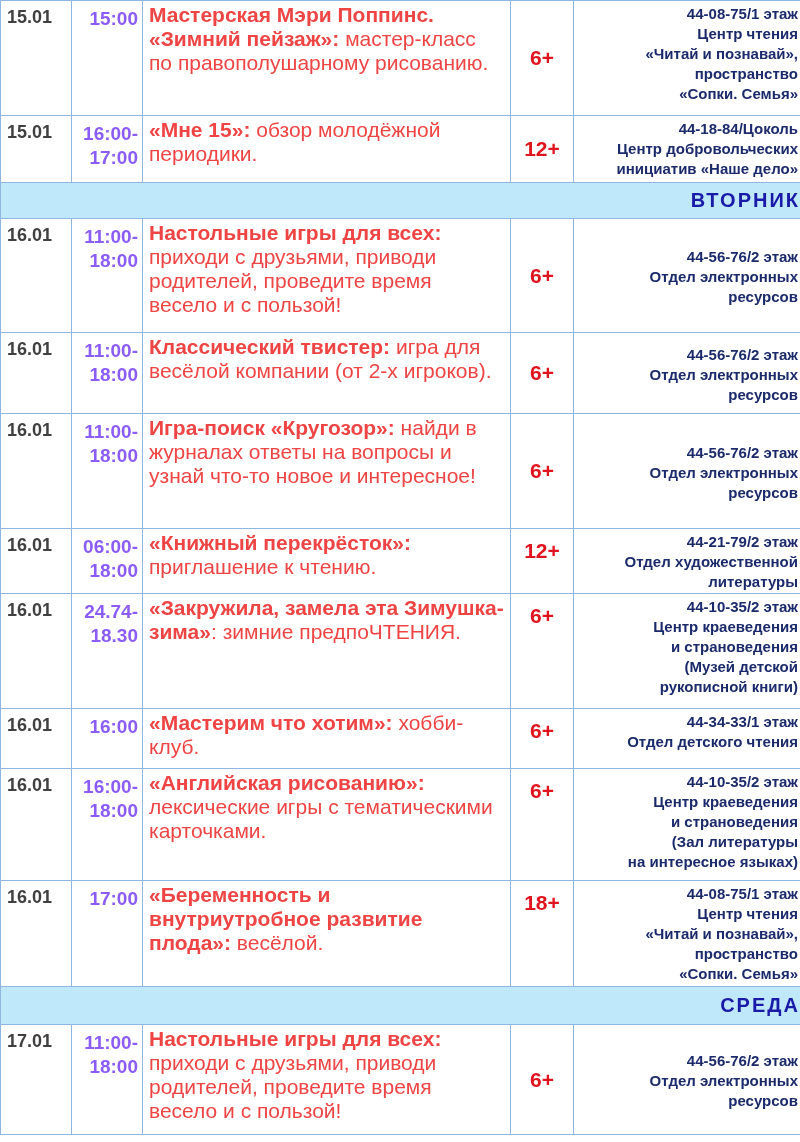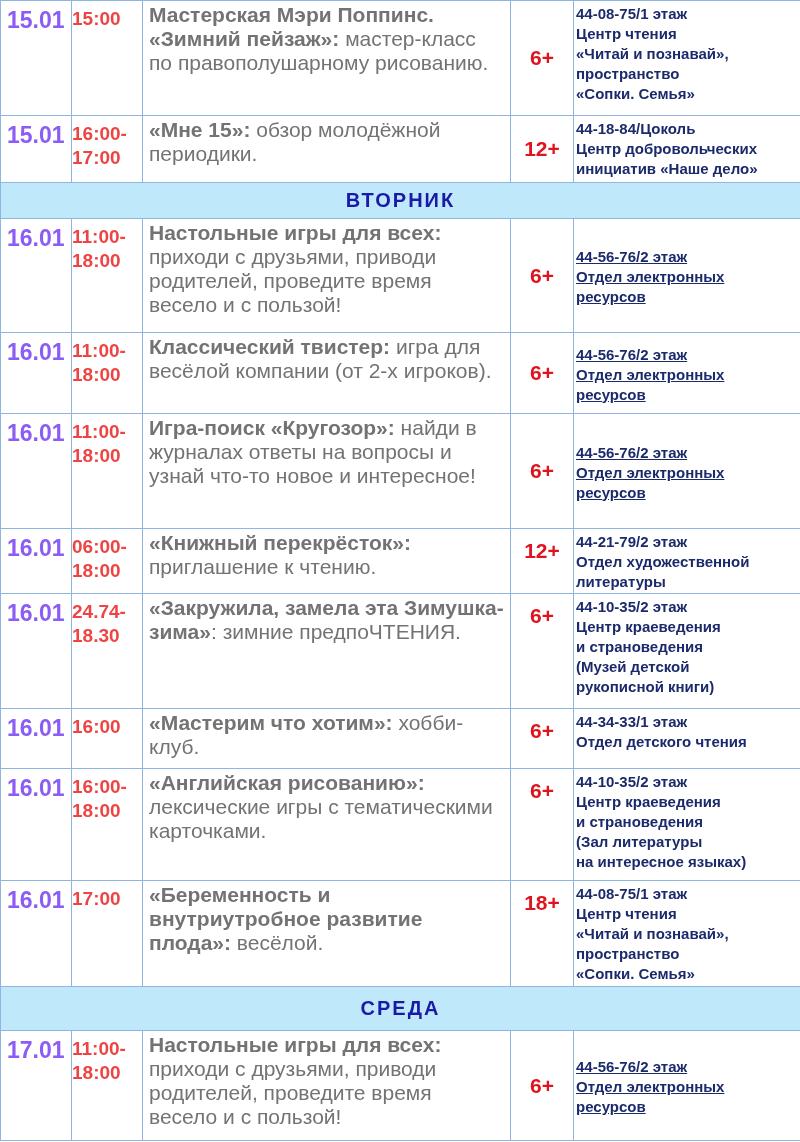--- a/index.html
+++ b/index.html
@@ -1,28 +1,28 @@
 <!DOCTYPE html>
 <html><head>
 <meta charset="utf-8">
 <style>
   html, body { margin: 0; padding: 0; background: #ffffff; }
   body { width: 800px; height: 1142px; overflow: hidden; position: relative; font-family: "Liberation Sans", "DejaVu Sans", sans-serif; }
   .sched { position: absolute; left: 0; top: 0; width: 800px; border-collapse: collapse; table-layout: fixed; }
   .sched td { border: 1px solid #8fb6e0; vertical-align: top; padding: 0; overflow: hidden; }
-  .sched tr.day td { background: #bfe8fb; text-align: center; vertical-align: middle; color: #1a1aa8; font-weight: bold; font-size: 20px; letter-spacing: 2px; }
-  td.date { color: #8b5cf6; font-weight: bold; font-size: 23px; padding: 6px 0 0 6px !important; }
-  td.time { color: #ef4444; font-weight: bold; font-size: 19px; padding: 6px 4px 0 0 !important; line-height: 24px; }
-  td.desc { font-size: 21px; line-height: 24px; color: #737373; padding: 2px 6px 0 6px !important; }
+  .sched tr.day td { background: #bfe8fb; text-align: right; vertical-align: middle; color: #1a1aa8; font-weight: bold; font-size: 20px; letter-spacing: 2px; }
+  td.date { color: #404040; font-weight: bold; font-size: 18px; padding: 6px 0 0 6px !important; }
+  td.time { color: #8b5cf6; font-weight: bold; font-size: 19px; text-align: right; padding: 6px 4px 0 0 !important; line-height: 24px; }
+  td.desc { font-size: 21px; line-height: 24px; color: #ef4444; padding: 2px 6px 0 6px !important; }
   td.desc .title { font-weight: bold; }
   td.age { color: #e0141e; font-weight: bold; font-size: 21px; text-align: center; }
   td.age.mid { vertical-align: middle; }
   td.age.topv { padding-top: 10px !important; }
-  td.place { color: #1b2a6b; font-weight: bold; font-size: 15px; text-align: left; line-height: 20px; padding: 3px 2px 0 2px !important; }
-  td.place.mid { vertical-align: middle; text-decoration: underline; }
+  td.place { color: #1b2a6b; font-weight: bold; font-size: 15px; text-align: right; line-height: 20px; padding: 3px 2px 0 2px !important; }
+  td.place.mid { vertical-align: middle; }
   .line { display: block; }
 </style>
 </head>
 <body>
 
 <table class="sched">
   <colgroup>
     <col style="width:71px">
       <col style="width:71px">
       <col style="width:368px">
@@ -182,21 +182,21 @@
       <td class="age topv">18+</td>
       <td class="place">
           <span class="line">44-08-75/1 этаж</span>
           <span class="line">Центр чтения</span>
           <span class="line">«Читай и познавай»,</span>
           <span class="line">пространство</span>
           <span class="line">«Сопки. Семья»</span>
         </td>
     </tr>
 
-    <tr class="day" style="height:44px">
+    <tr class="day" style="height:38px">
       <td colspan="5">СРЕДА</td>
     </tr>
 
     <tr style="height:110px">
       <td class="date">17.01</td>
       <td class="time">
           <span class="line">11:00-</span>
           <span class="line">18:00</span>
         </td>
       <td class="desc"><span class="title">Настольные игры для всех:</span><span> приходи с друзьями, приводи родителей, проведите время весело и с пользой!</span></td>

